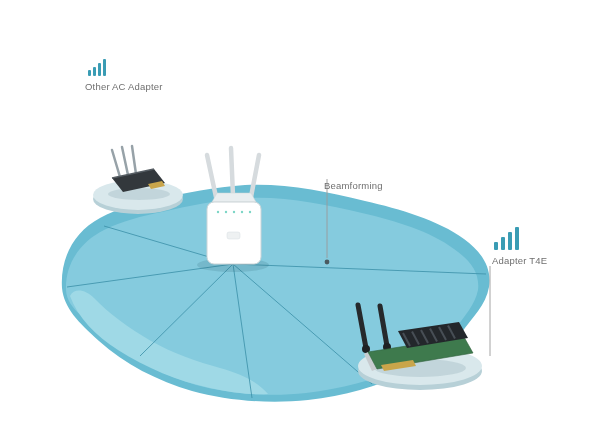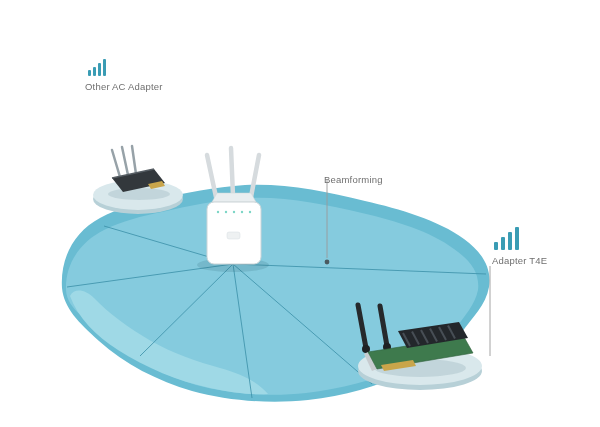--- a/index.html
+++ b/index.html
@@ -118,21 +118,21 @@
   </svg>
 
   <div class="signal signal-small" style="left:88px;top:59px;">
     <i></i>
       <i></i>
       <i></i>
       <i></i>
   </div>
   <div class="label" style="left:85px;top:81px;">Other AC Adapter</div>
 
-  <div class="label" style="left:324px;top:174px;">Beamforming</div>
+  <div class="label" style="left:324px;top:180px;">Beamforming</div>
 
   <div class="signal signal-large" style="left:494px;top:227px;">
     <i></i>
       <i></i>
       <i></i>
       <i></i>
   </div>
   <div class="label" style="left:492px;top:255px;">Adapter T4E</div>
 
 </div>

